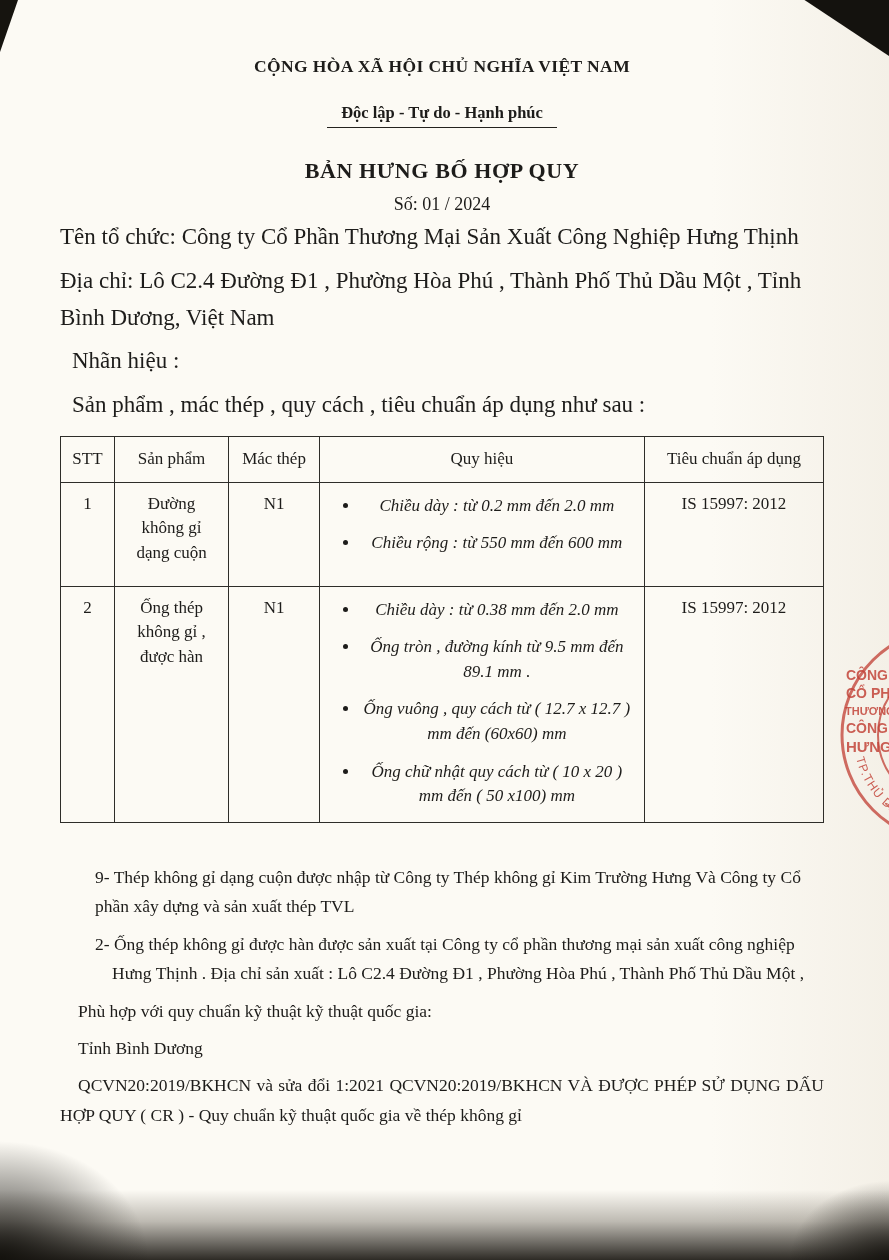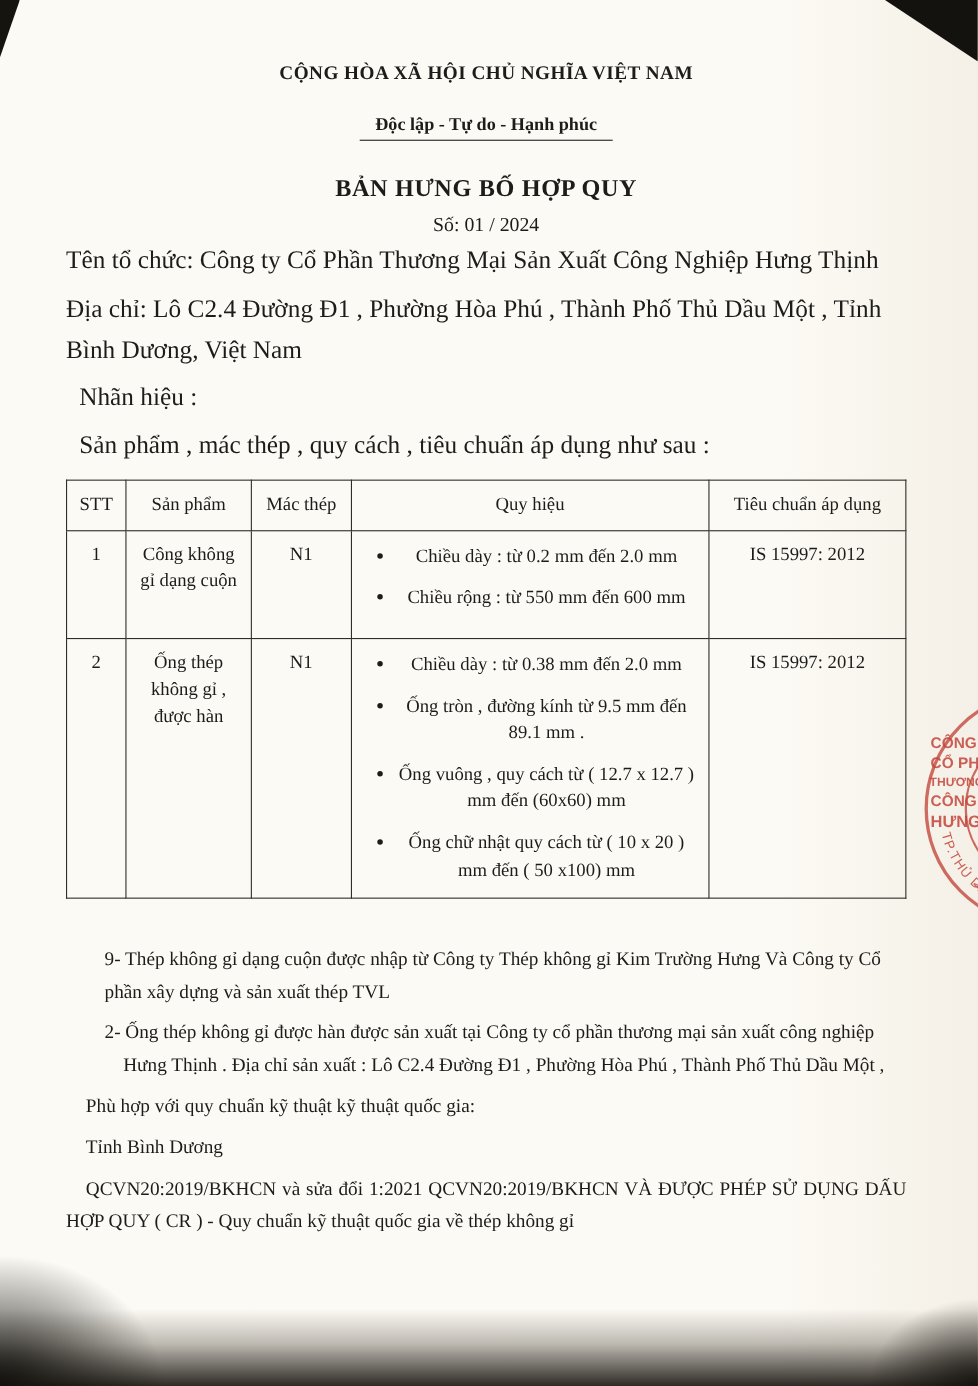--- a/index.html
+++ b/index.html
@@ -39,21 +39,21 @@
   table.spec th,table.spec td{
     border:1.6px solid #2e2d29;padding:9px 10px;font-size:17px;
     font-weight:normal;text-align:center;vertical-align:top;line-height:1.45;
   }
   table.spec th{padding:10px 10px;}
   .c{text-align:center;}
   td.cell-stt{text-align:center;}
   td.cell-mac{text-align:center;}
   tr.r1 td{padding-bottom:20px;}
   ul.qc{margin:2px 0 0;padding-left:30px;}
-  ul.qc li{margin-bottom:13px;}
+  ul.qc li{margin-bottom:13px;font-style:italic;}
   ul.qc li:last-child{margin-bottom:4px;}
 
   .notes{margin-top:40px;font-size:17.5px;line-height:1.68;}
   .notes p{margin:0 0 8px;}
   .note1{padding-left:35px;}
   .note2{padding-left:52px;text-indent:-17px;}
   .plain18{padding-left:18px;}
   .regulation{text-align:justify;text-indent:18px;margin-top:4px;}
 
   .stamp{position:absolute;left:830px;top:628px;pointer-events:none;}
@@ -97,21 +97,21 @@
           <th class="c">STT</th>
           <th>Sản phẩm</th>
           <th>Mác thép</th>
           <th>Quy hiệu</th>
           <th>Tiêu chuẩn áp dụng</th>
         </tr>
       </thead>
       <tbody>
         <tr class="r1">
           <td class="cell-stt">1</td>
-          <td>Công không gỉ dạng cuộn</td>
+          <td>Đường không gỉ dạng cuộn</td>
           <td class="cell-mac">N1</td>
           <td>
             <ul class="qc">
               <li>Chiều dày : từ 0.2 mm đến 2.0 mm</li>
               <li>Chiều rộng : từ 550 mm đến 600 mm</li>
             </ul>
           </td>
           <td>IS 15997: 2012</td>
         </tr>
         <tr>

